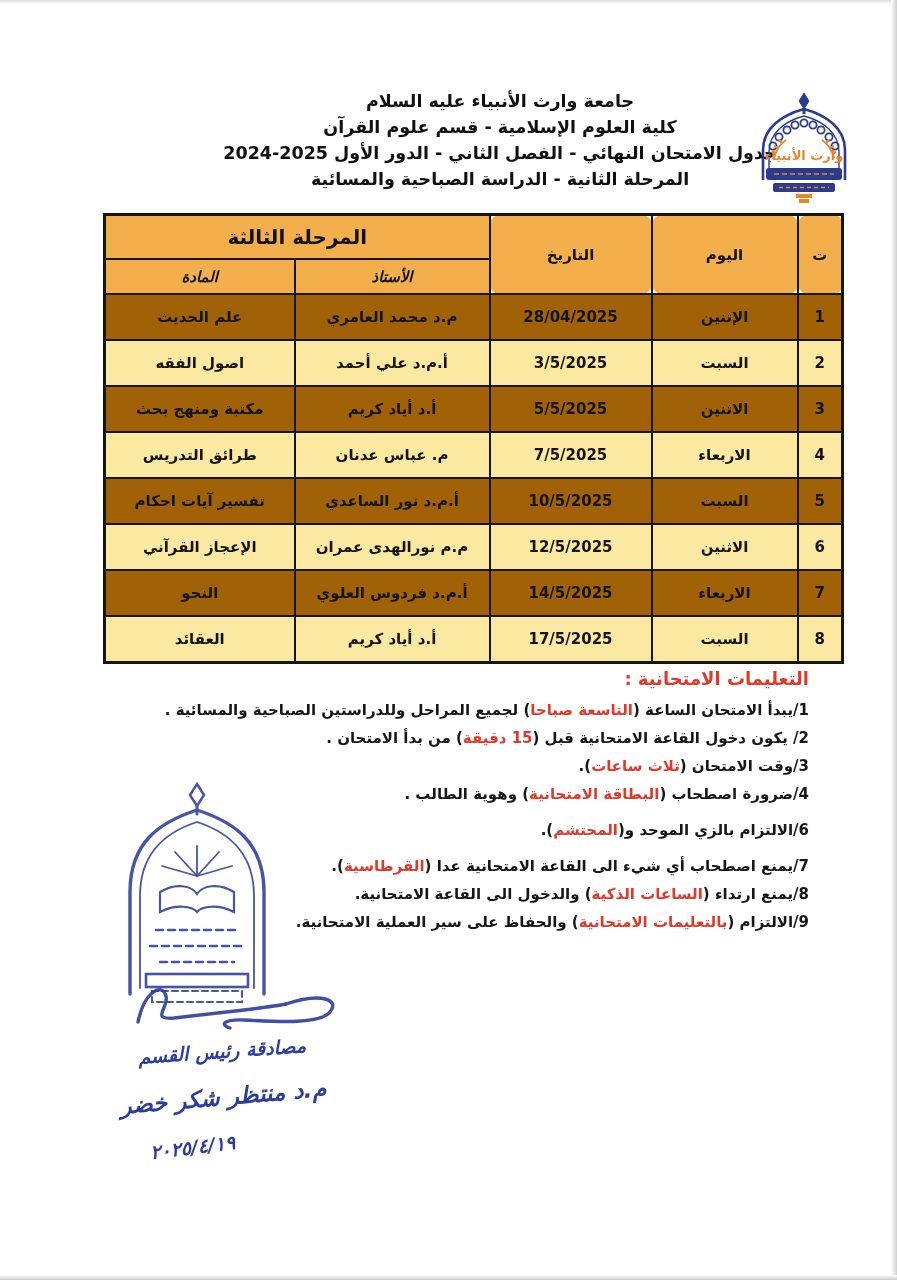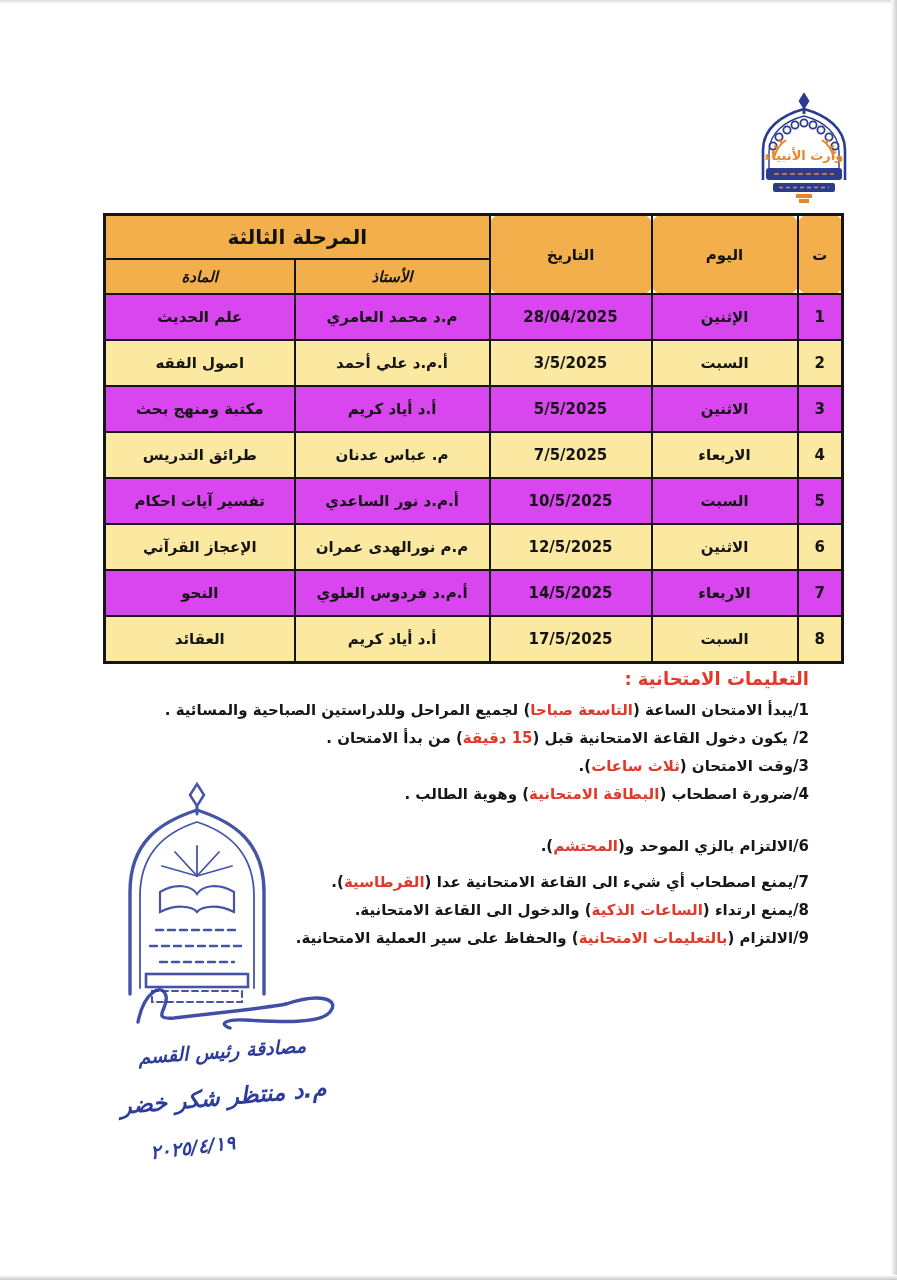--- a/index.html
+++ b/index.html
@@ -22,28 +22,28 @@
   .logo{position:absolute;left:746px;top:90px;width:116px;height:120px;}
 
   
   .tbl-wrap{position:absolute;left:103px;top:213px;width:738px;}
   table.exam{border-collapse:collapse;direction:rtl;width:738px;table-layout:fixed;border:3px solid #151515;}
   table.exam th,table.exam td{border:2px solid #151515;text-align:center;vertical-align:middle;white-space:nowrap;overflow:hidden;}
   table.exam th{background:var(--header-bg,#F3AF4B);font-weight:bold;color:#111;}
   .stage-cell{font-size:20px;height:40px;}
   .colhead{font-size:15px;height:31px;font-style:italic;}
   .colhead-span{font-size:15px;border-radius:10px;}
-  table.exam td{height:42px;font-size:15px;font-weight:bold;background:#d946ef;}
+  table.exam td{height:42px;font-size:15px;font-weight:bold;background:#a16207;}
   table.exam tbody tr:nth-child(even) td{background:var(--row-alt-bg,#FBE9A2);}
 
   
   .instructions{position:absolute;top:668px;right:88px;width:650px;direction:rtl;text-align:right;font-weight:bold;}
   .instr-title{color:var(--red,#E2382A);font-size:18px;margin-bottom:7px;}
   .instr-line{font-size:15px;line-height:28px;color:#161616;white-space:nowrap;}
-  .gap-lg{margin-top:24px;}
+  .gap-lg{margin-top:8px;}
   .gap-sm{margin-top:8px;}
   .seg-red{color:var(--red,#E2382A);}
   .seg-blue{color:var(--blue,#2F6BBF);}
   .seg-u{}
 
   
   .stamp{position:absolute;left:102px;top:780px;width:190px;height:240px;opacity:.88;}
   .signature{position:absolute;left:126px;top:962px;width:225px;height:85px;opacity:.9;}
   .hand{position:absolute;color:var(--stamp-blue,#2C3D9C);font-weight:bold;direction:rtl;white-space:nowrap;font-style:italic;}
   .appr1{left:138px;top:1040px;font-size:19px;transform:rotate(-4deg);}
@@ -52,20 +52,26 @@
 </style>
 </head>
 <body>
 
 <div id="page">
 
   <div class="edge-top"></div>
   <div class="edge-right"></div>
   <div class="edge-bottom"></div>
 
+  <div class="hdr">
+    <div>جامعة وارث الأنبياء عليه السلام</div>
+    <div>كلية العلوم الإسلامية - قسم علوم القرآن</div>
+    <div>جدول الامتحان النهائي - الفصل الثاني - الدور الأول 2025-2024</div>
+    <div>المرحلة الثانية - الدراسة الصباحية والمسائية</div>
+  </div>
 
   <svg class="logo" viewBox="0 0 116 120">
     <g fill="none" stroke="#2B3C8F" stroke-width="2.6">
       <path d="M58 3 l5 8 -5 8 -5 -8 Z" fill="#2B3C8F" stroke-width="1"></path>
       <line x1="58" y1="18" x2="58" y2="24" stroke-width="3"></line>
       <path d="M17 90 L17 60 C17 38 36 25 58 19 C80 25 99 38 99 60 L99 90"></path>
       <path d="M23 90 L23 62 C23 43 39 31 58 26 C77 31 93 43 93 62 L93 90" stroke-width="1.4"></path>
     </g>
     <g fill="none" stroke="#2B3C8F" stroke-width="1.8">
       <circle cx="27" cy="56" r="3.6"></circle>

